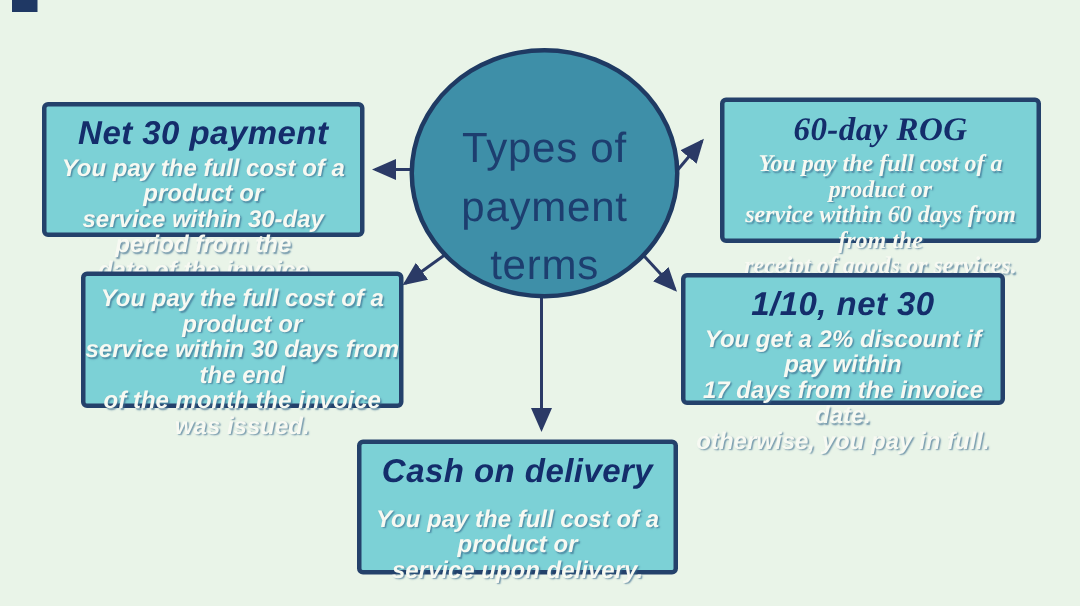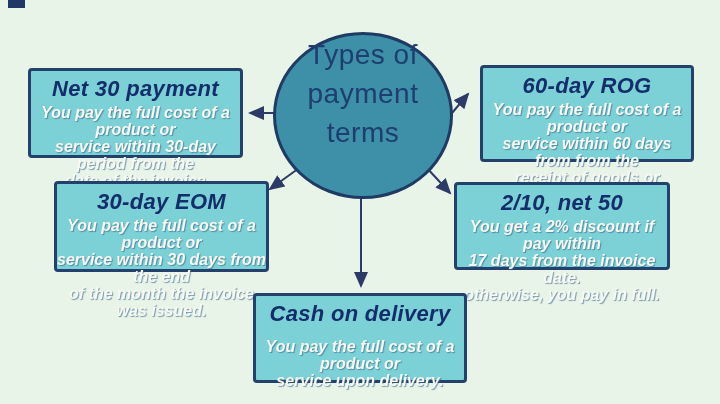--- a/index.html
+++ b/index.html
@@ -9,45 +9,45 @@
     font-family:"Liberation Sans", sans-serif;
   }
   .corner{
     position:absolute; left:8px; top:0; width:17px; height:8px;
     background:#1f3864;
   }
   .arrows{position:absolute; left:0; top:0; width:720px; height:404px; pointer-events:none;}
   .center-node{
     position:absolute; left:273px; top:32px; width:180px; height:167px;
     background:#3e8fa8; border:3px solid #1f3a63; border-radius:50%;
-    box-sizing:border-box; display:flex; align-items:flex-start; justify-content:center;
+    box-sizing:border-box; display:flex; align-items:flex-end; justify-content:center;
     text-align:center;
   }
   .center-title{
     font-size:28px; line-height:39px; color:#1d3e6f; font-weight:400;
     white-space:pre-line; letter-spacing:0.5px;
   }
   .node{
     position:absolute; background:#7cd1d6; border:3px solid #24416b;
     border-radius:4px; box-sizing:border-box; text-align:center; padding-top:5px;
   }
   .node-title{
     font-size:22px; font-weight:bold; font-style:italic; color:#142d6b;
     letter-spacing:0.3px;
   }
   .node-body{
     font-size:16px; font-weight:bold; font-style:italic; color:#f7f9f2;
     line-height:17px; white-space:pre-line; margin-top:2px;
     text-shadow:1px 1px 1px rgba(56,104,140,0.65);
   }
   .pos0{left:28px;  top:68px;  width:215px; height:90px;}
-  .pos1{left:480px; top:65px;  width:214px; height:97px;}
+  .pos1{left:480px; top:65px;  width:214px; height:97px;font-family:Liberation Serif, serif;}
   .pos2{left:54px;  top:181px; width:215px; height:91px;}
   .pos3{left:454px; top:182px; width:216px; height:88px;}
-  .pos4{left:253px; top:293px; width:214px; height:90px;}
+  .pos4{left:238px; top:293px; width:214px; height:90px;}
   .pos4 .node-body{margin-top:11px;}
 </style>
 </head>
 <body>
 
 <div class="stage">
 
   <div class="corner"></div>
 
   <svg class="arrows" viewBox="0 0 720 404" xmlns="http://www.w3.org/2000/svg">
@@ -77,28 +77,27 @@
   </div>
 
   <div class="node pos1">
     <div class="node-title">60-day ROG</div>
     <div class="node-body">You pay the full cost of a product or
 service within 60 days from from the
 receipt of goods or services.</div>
   </div>
 
   <div class="node pos2">
-    <div class="node-title">30-day EOM</div>
     <div class="node-body">You pay the full cost of a product or
 service within 30 days from the end
 of the month the invoice was issued.</div>
   </div>
 
   <div class="node pos3">
-    <div class="node-title">2/10, net 50</div>
+    <div class="node-title">1/10, net 30</div>
     <div class="node-body">You get a 2% discount if pay within
 17 days from the invoice date.
 otherwise, you pay in full.</div>
   </div>
 
   <div class="node pos4">
     <div class="node-title">Cash on delivery</div>
     <div class="node-body">You pay the full cost of a product or
 service upon delivery.</div>
   </div>

